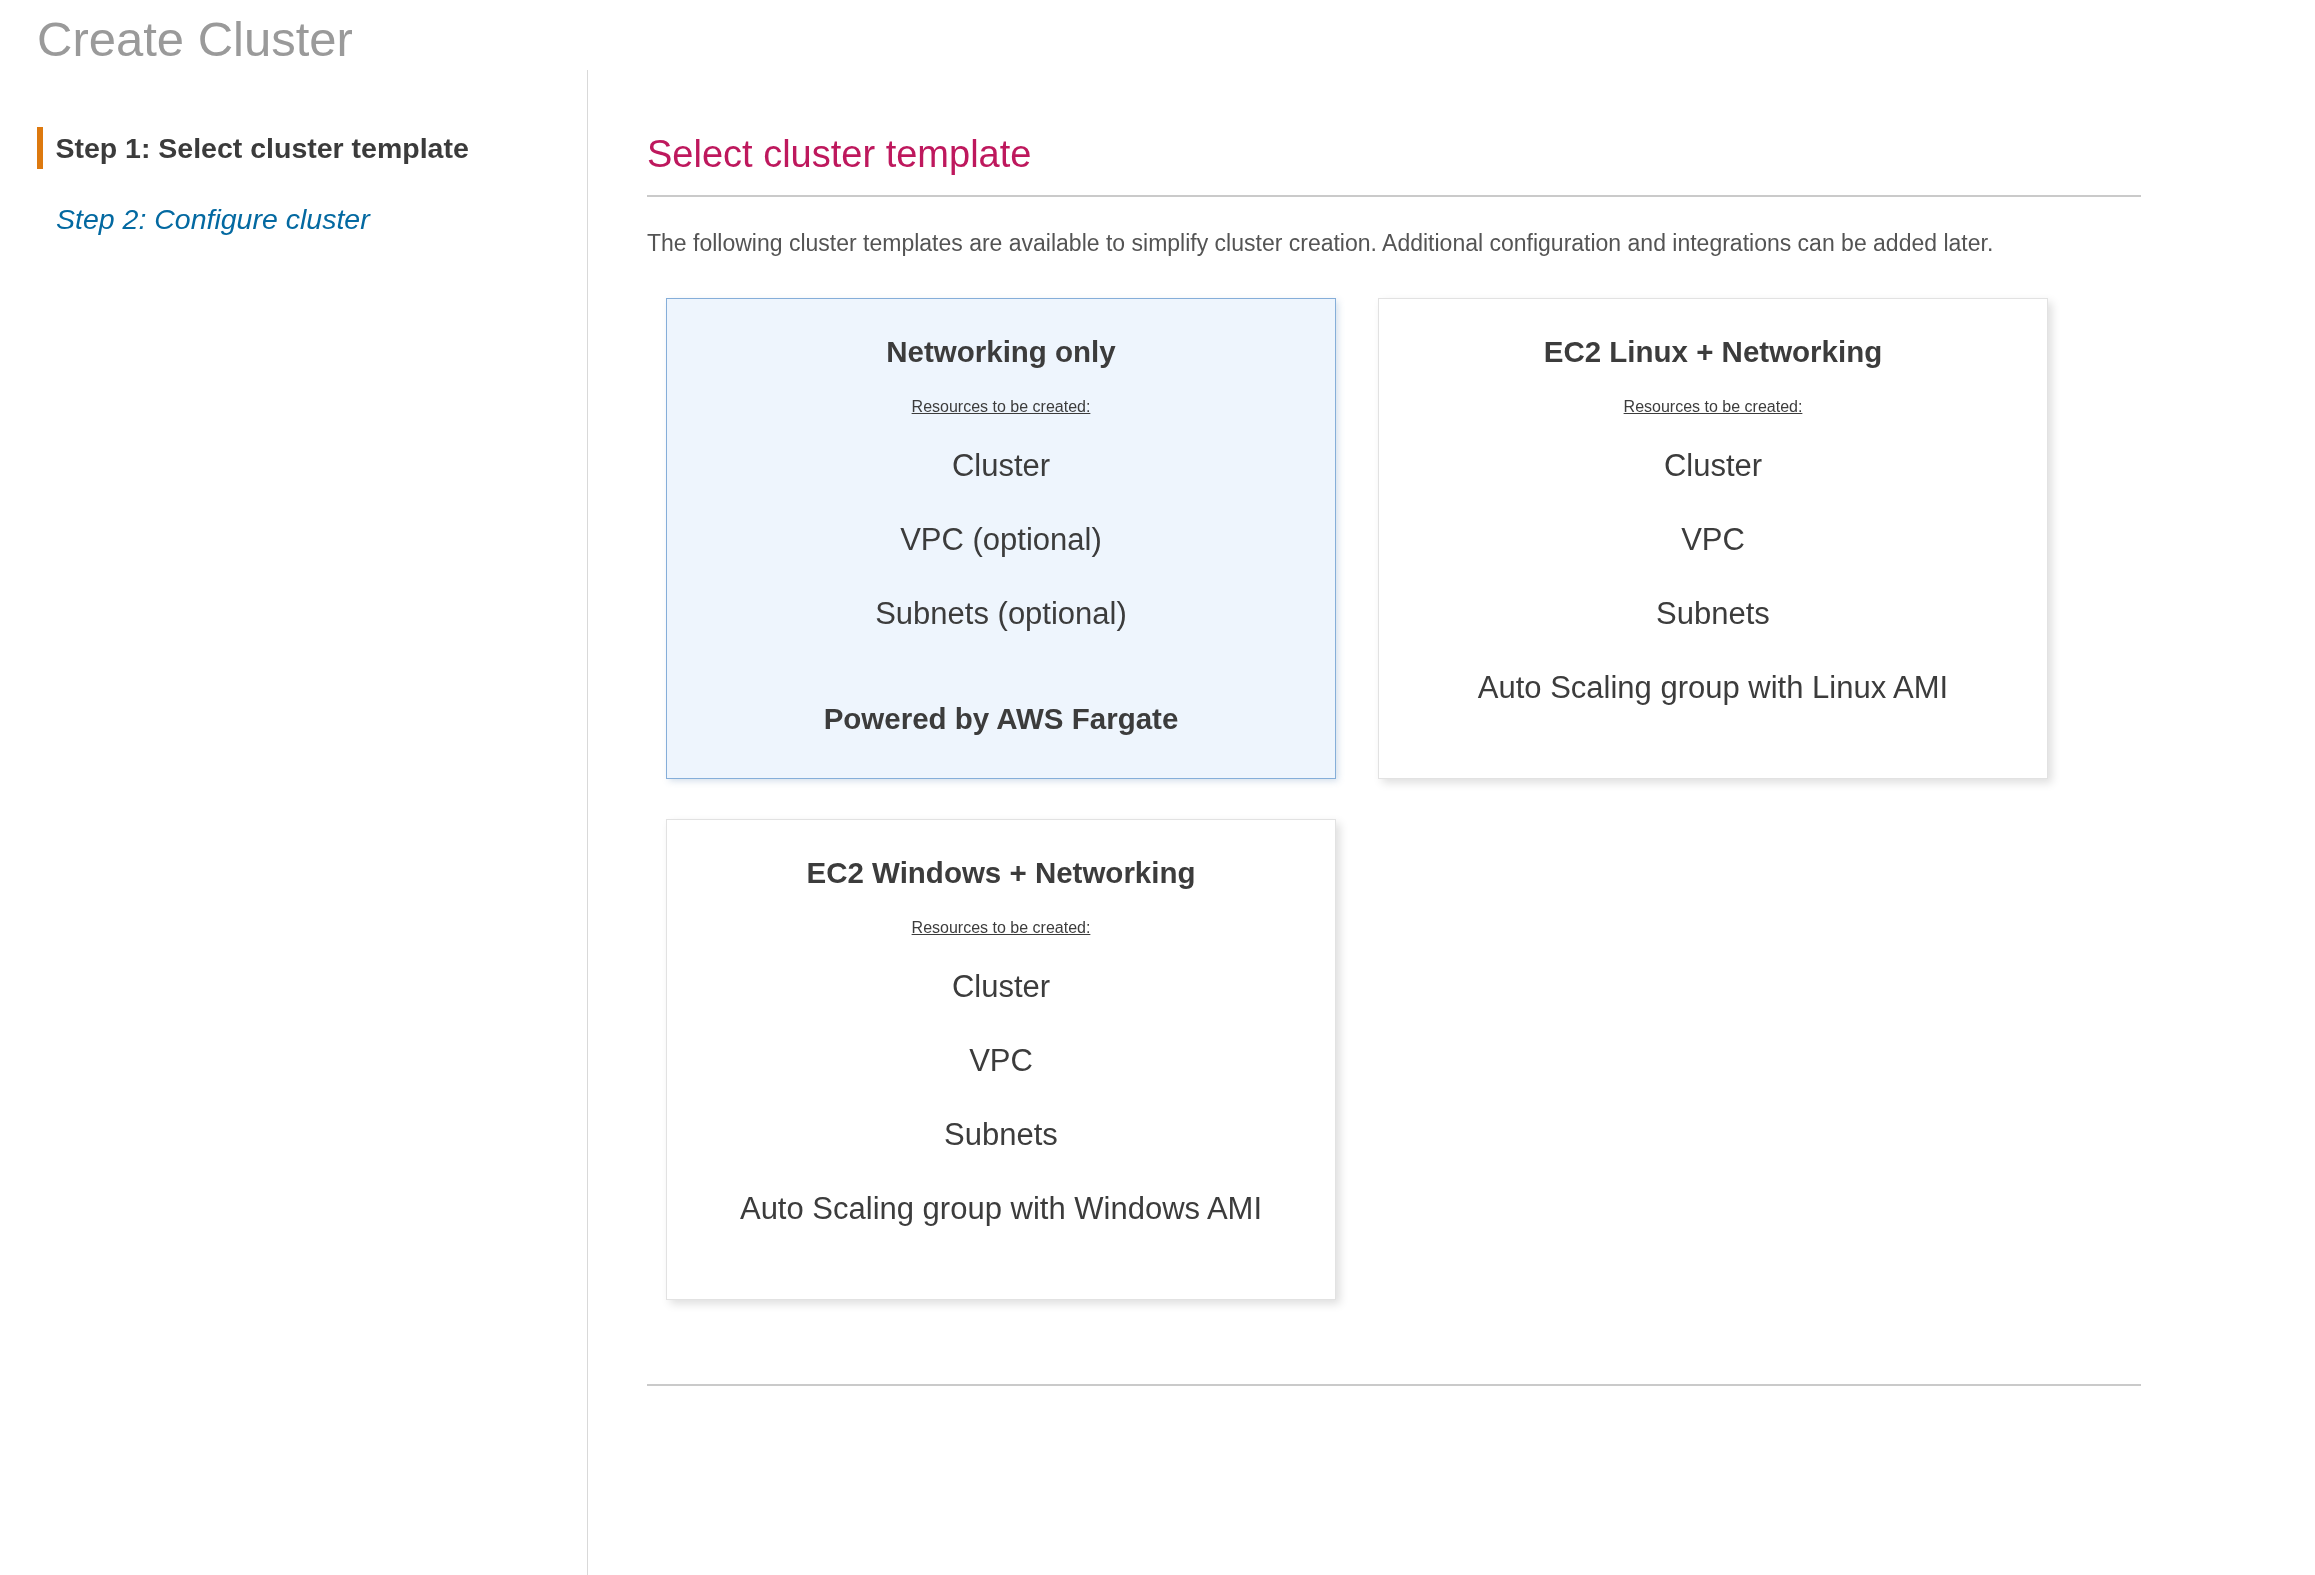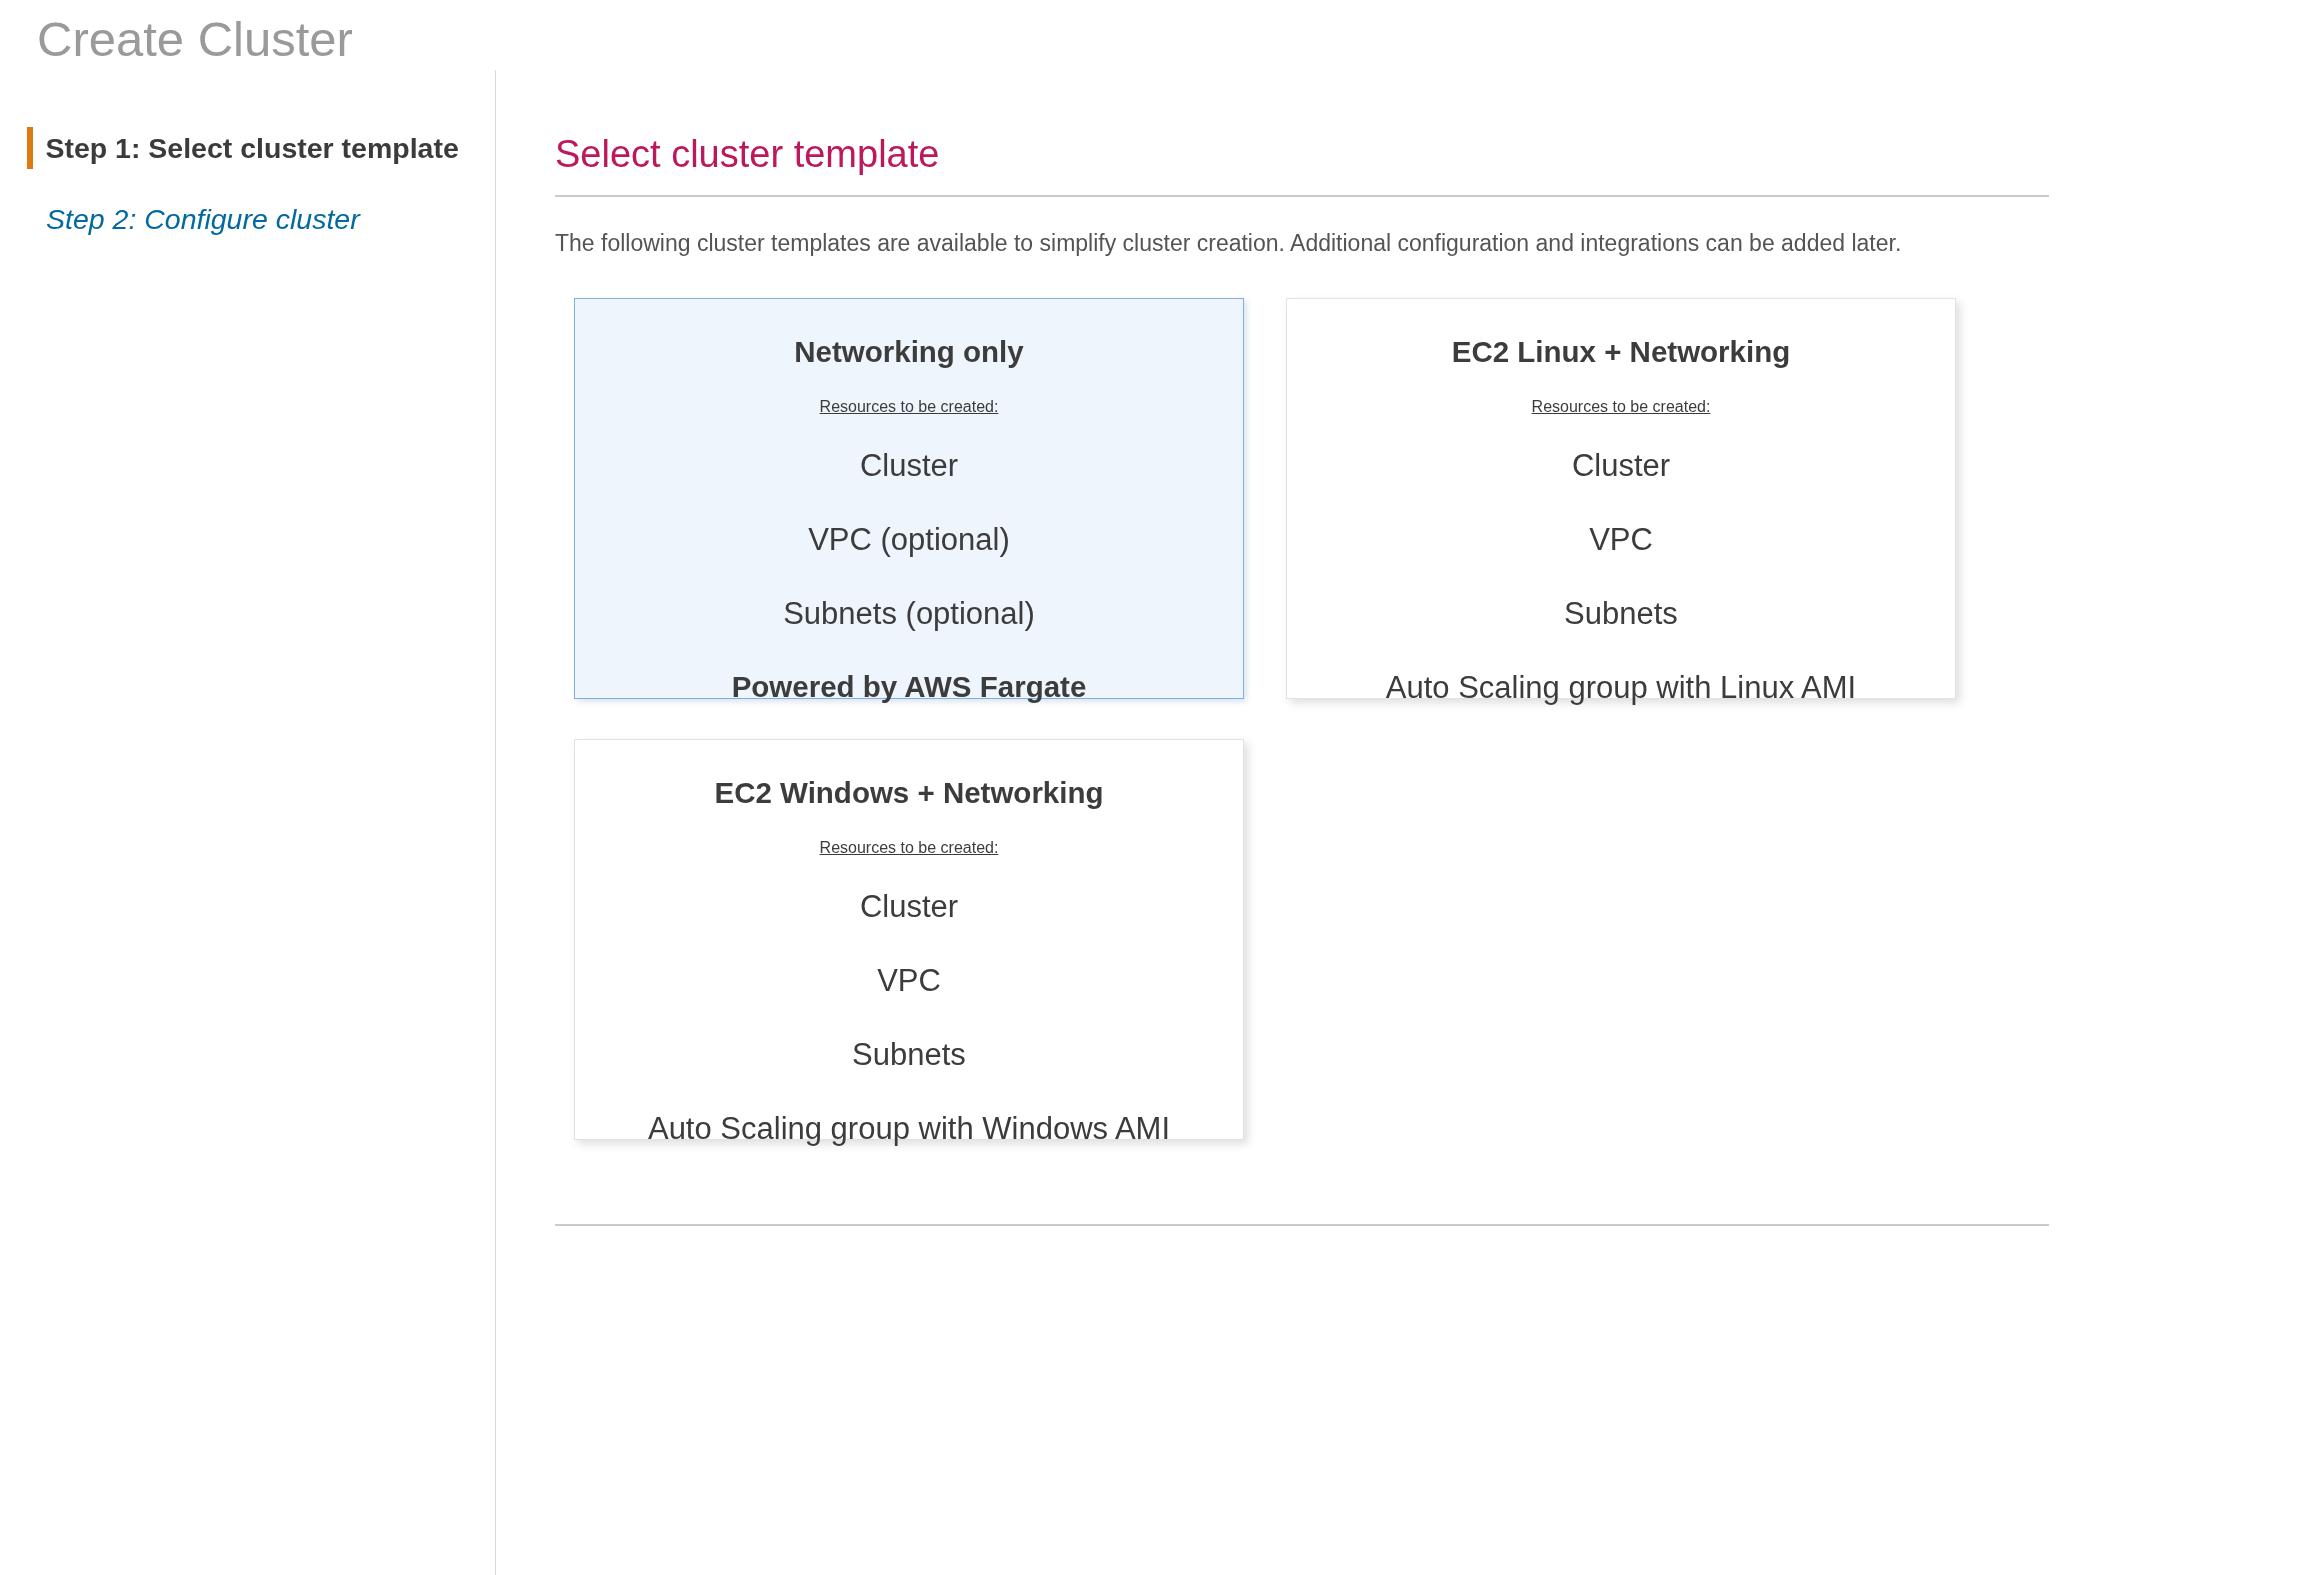--- a/index.html
+++ b/index.html
@@ -19,23 +19,23 @@
     color: #9a9a9a;
     line-height: 1.15;
     height: 70px;
   }
   .content {
     display: flex;
     align-items: stretch;
     height: 1505px; 
   }
   .sidebar {
-    width: 496px;
+    width: 588px;
     flex: none;
-    padding: 57px 0 0 27px;
+    padding: 57px 0 0 37px;
     border-right: 1.9px solid #d9d9d9;
   }
   .step {
     font-size: 28.5px;
     line-height: 42px;
     cursor: pointer;
   }
   .step.active {
     border-left: 6.7px solid var(--accent-orange, #dd790f);
     padding-left: 12.4px;
@@ -71,21 +71,21 @@
     line-height: 42px;
     color: #545454;
   }
   .cards-grid {
     margin-left: 19px;
     display: grid;
     grid-template-columns: 670px 670px;
     gap: 40px 42px;
   }
   .card {
-    height: 401px;
+    height: 481px;
     display: flex;
     flex-direction: column;
     align-items: center;
     text-align: center;
     padding: 28.5px 19px 42px 19px;
     background: #ffffff;
     border: 1px solid #e2e2e2;
     box-shadow: 3.8px 3.8px 8.6px rgba(0,0,0,0.13);
     cursor: pointer;
   }

